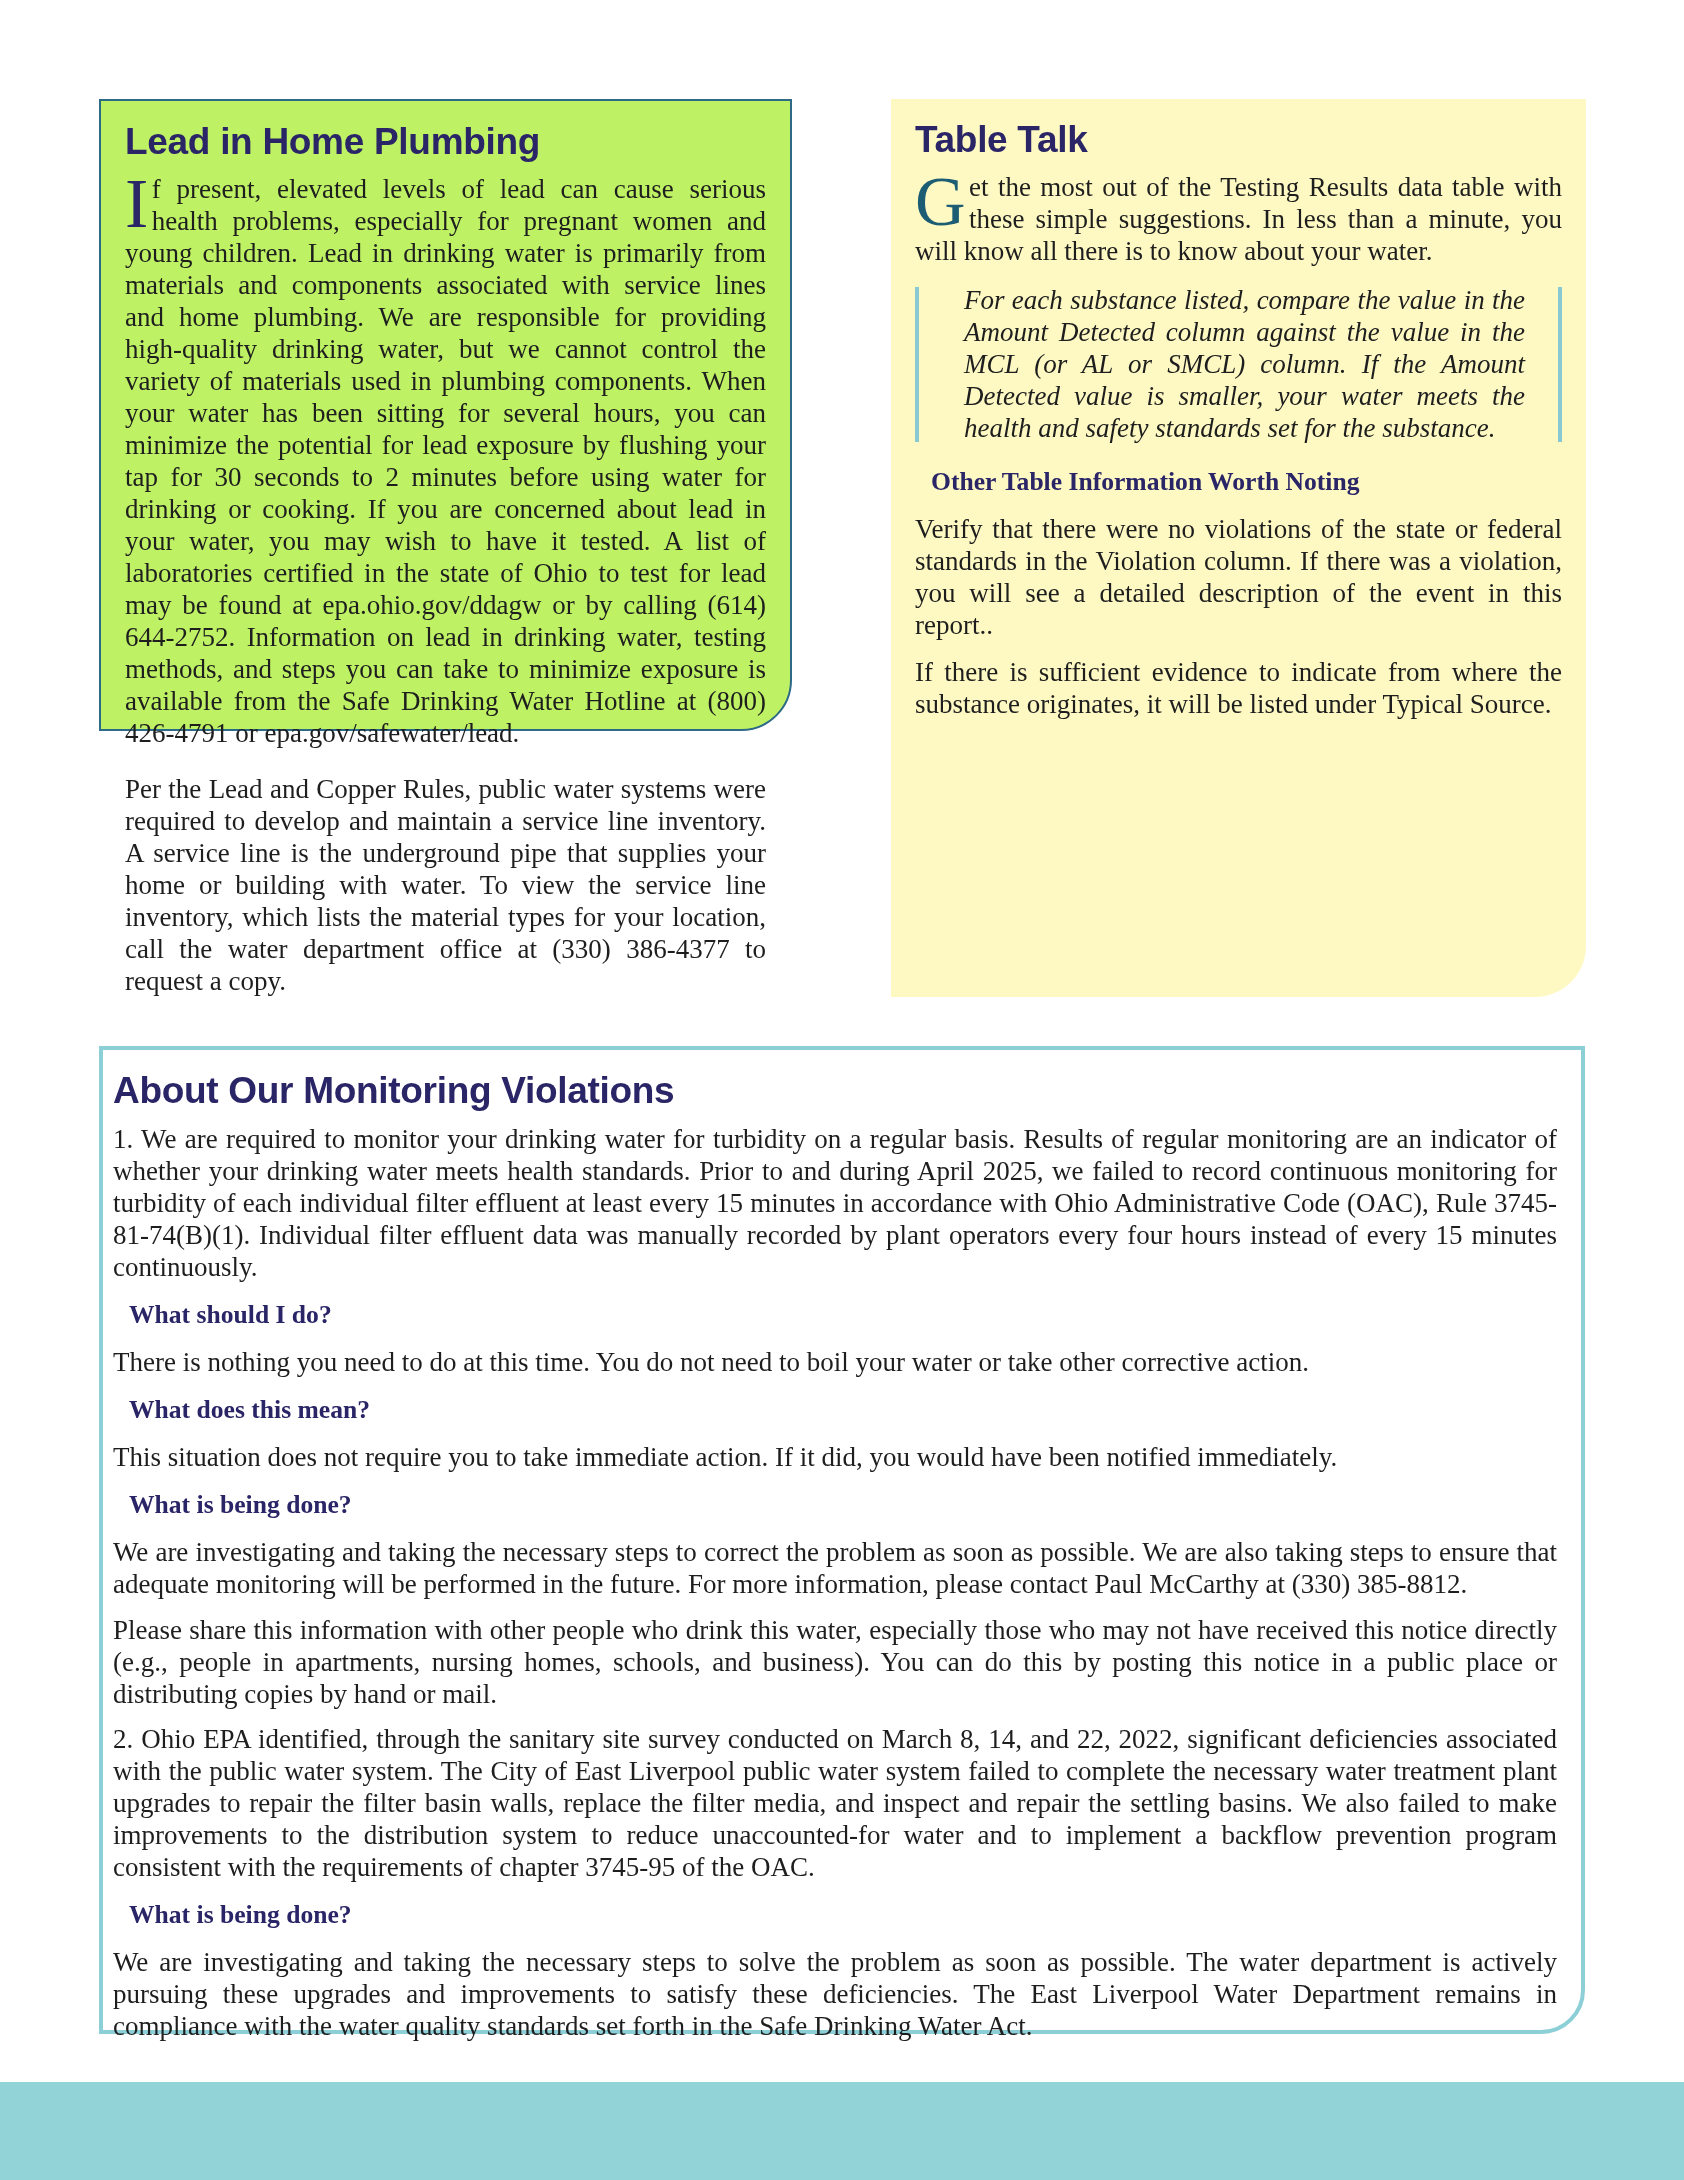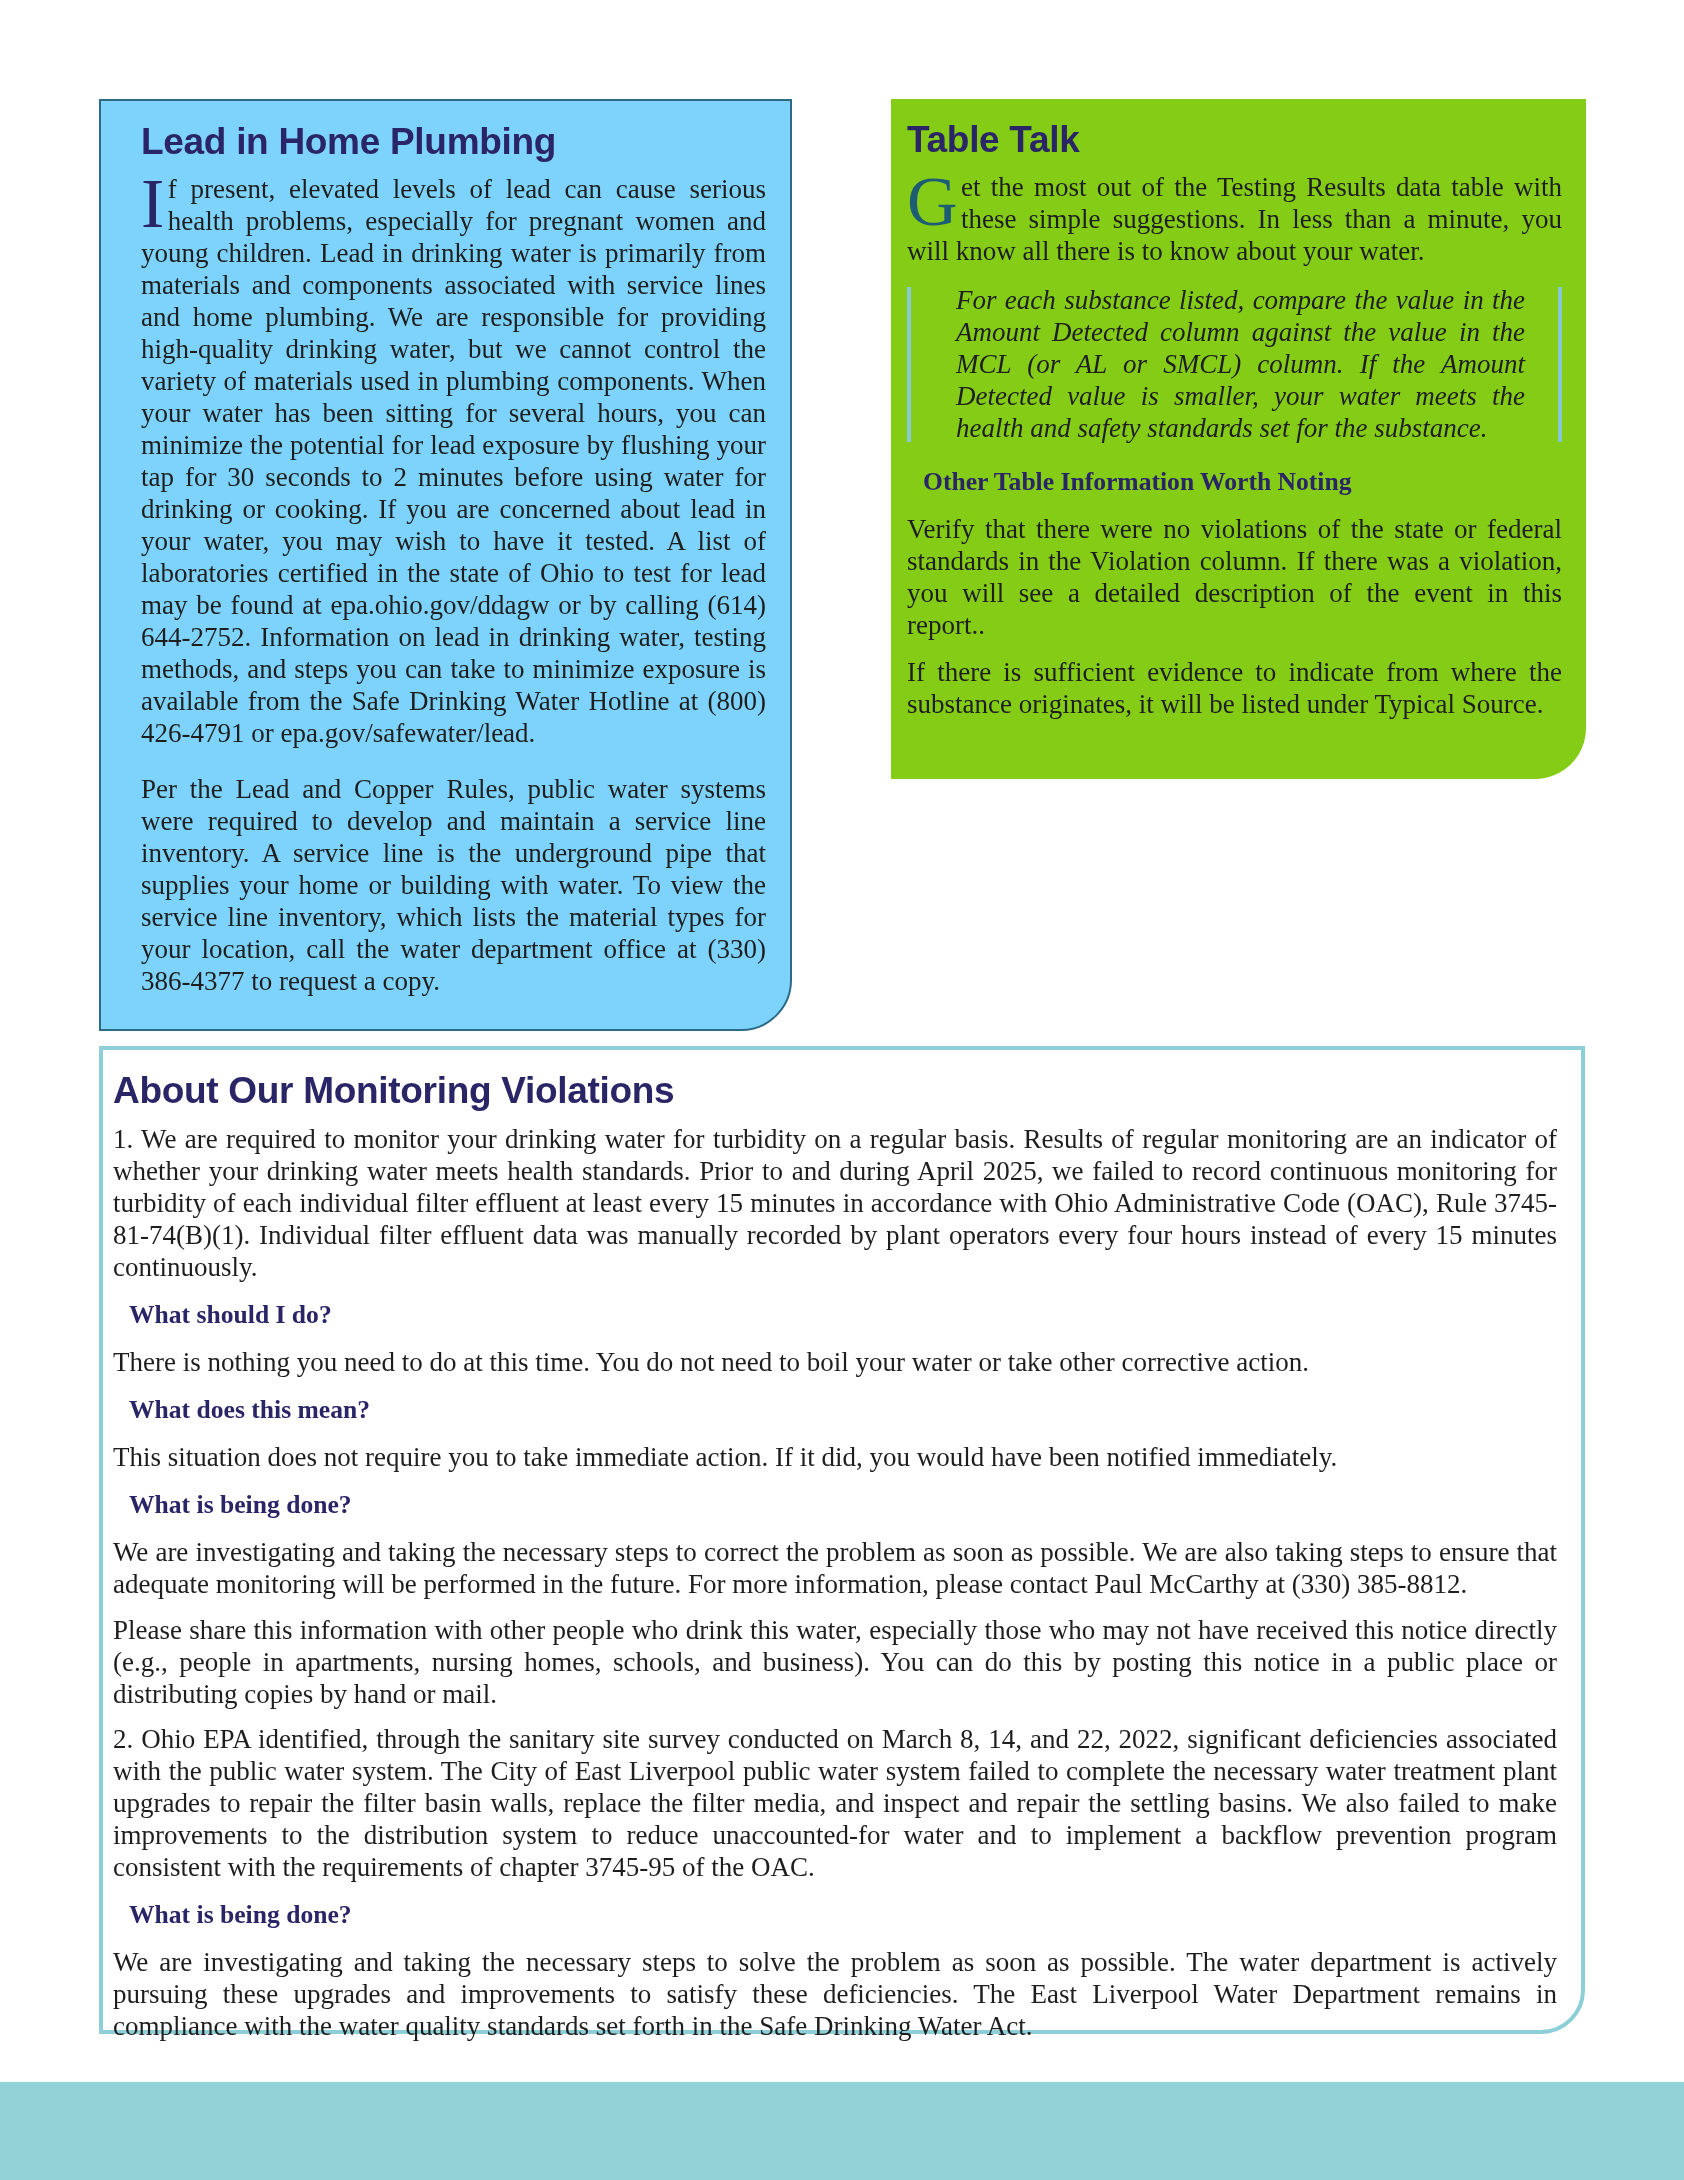--- a/index.html
+++ b/index.html
@@ -32,50 +32,50 @@
     line-height: 31px;
     margin: 16px;
   }
 
   
   .lead-box {
     position: absolute;
     left: 99px;
     top: 99px;
     width: 693px;
-    height: 932px;
+    height: 632px;
     box-sizing: border-box;
     border: 2.6px solid #2d6a86;
     border-bottom-right-radius: 51px;
-    padding: 19px 24px 0 40px;
-    background: #7dd3fc;
+    padding: 19px 24px 0 24px;
+    background: #bef264;
   }
   .lead-box .heading-sans { font-size: 37px; line-height: 44px; margin-bottom: 8.5px; letter-spacing: -0.3px; }
   .dropcap {
     float: left;
     font-size: 70px;
     line-height: 56px;
     margin: 3.4px 3.4px 0 0;
     color: #2a2566;
     font-family: "Liberation Serif", "DejaVu Serif", serif;
   }
   .dropcap.teal { color: #1d5d73; }
   .lead-box .para2 { margin-top: 24px; }
 
   
   .talk-box {
     position: absolute;
     left: 891px;
     top: 99px;
     width: 695px;
-    height: 680px;
+    height: 898px;
     box-sizing: border-box;
-    background: #84cc16;
+    background: #fef9c3;
     border-bottom-right-radius: 51px;
-    padding: 19px 24px 0 16px;
+    padding: 19px 24px 0 24px;
   }
   .talk-box .heading-sans { font-size: 37px; line-height: 44px; margin-bottom: 8.5px; letter-spacing: -0.3px; }
   .callout {
     position: relative;
     margin: 17px 0 22px 0;
     padding: 0 37px 0 49px;
     font-style: italic;
   }
   .callout::before, .callout::after {
     content: "";

